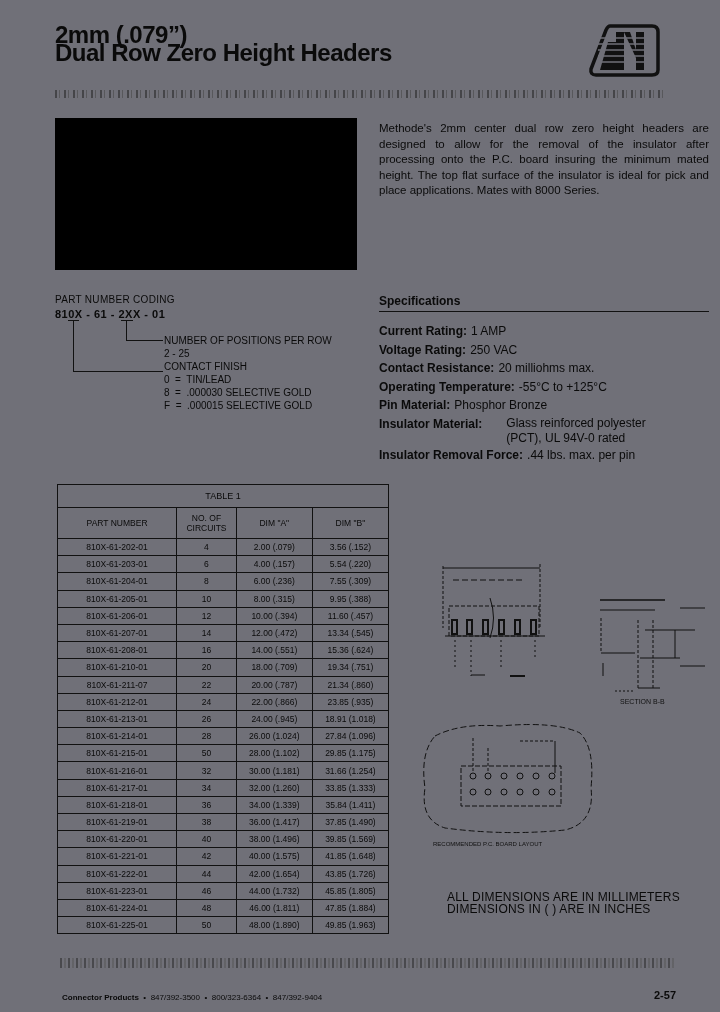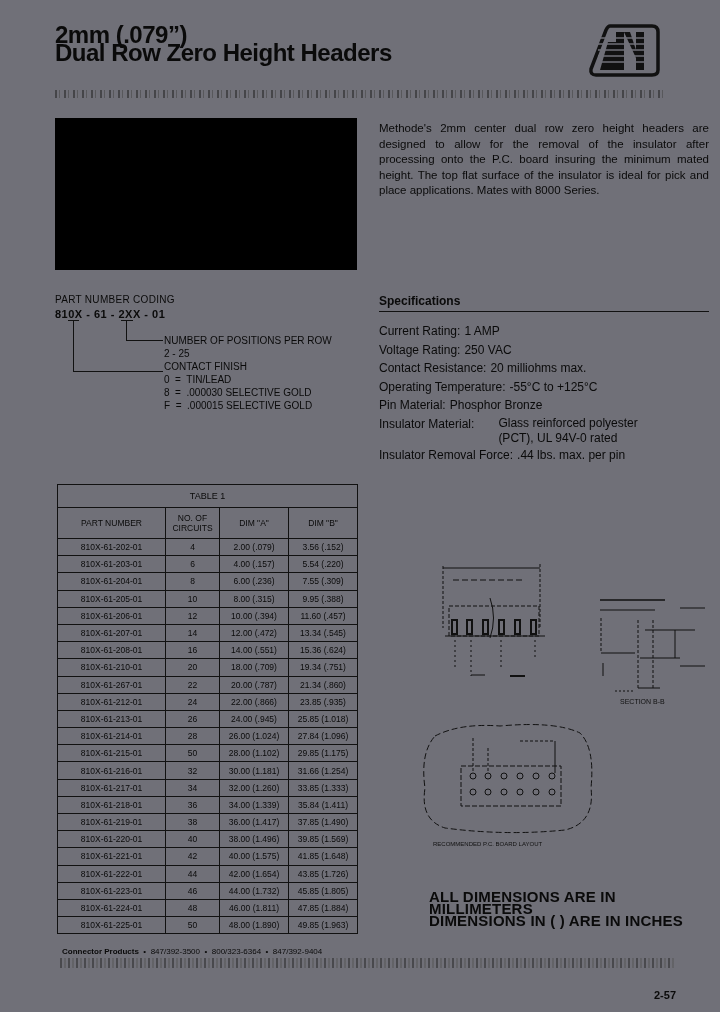--- a/index.html
+++ b/index.html
@@ -19,32 +19,32 @@
   .intro { left: 379px; top: 121px; width: 330px; font-size: 11.5px; line-height: 15.5px; text-align: justify; }
   .pn-label { left: 55px; top: 294px; font-size: 10px; letter-spacing: 0.3px; }
   .pn-code { left: 55px; top: 308px; font-size: 11px; font-weight: bold; letter-spacing: 0.5px; }
   .pn-line { background: #111; }
   .pn-text { font-size: 10px; line-height: 13px; }
   .pn-text b { font-weight: normal; }
   .spec-title { left: 379px; top: 294px; font-size: 12px; font-weight: bold; }
   .spec-rule { left: 379px; top: 311px; width: 330px; height: 1px; background: #111; }
   .specs { left: 379px; top: 322px; width: 340px; font-size: 12px; line-height: 18.5px; }
   .specs .row { display: flex; }
-  .specs .k { font-weight: normal; white-space: nowrap; margin-right: 4px; }
+  .specs .k { font-weight: bold; white-space: nowrap; margin-right: 4px; }
   .specs .v { }
-  table.t1 { position: absolute; left: 57px; top: 484px; width: 301px; border-collapse: collapse; font-size: 8.5px; }
+  table.t1 { position: absolute; left: 57px; top: 484px; width: 332px; border-collapse: collapse; font-size: 8.5px; }
   table.t1 td, table.t1 th { border: 1px solid #111; text-align: center; font-weight: normal; padding: 0; height: 16.2px; }
   table.t1 th.cap { height: 22px; font-size: 9px; }
   table.t1 th.hd { height: 30px; }
   .diagram { left: 405px; top: 558px; width: 310px; height: 300px; }
-  .dims-note { left: 429px; top: 891px; font-size: 15px; line-height: 12px; letter-spacing: 0.2px; font-weight: bold; }
+  .dims-note { left: 447px; top: 891px; font-size: 12px; line-height: 12px; letter-spacing: 0.2px; }
   .noise-band2 { left: 60px; top: 958px; width: 615px; height: 10px;
     background: repeating-linear-gradient(90deg, #222 0 2px, transparent 2px 4px, #555 4px 6px, transparent 6px 8px);
     opacity: 0.5; }
-  .footer { left: 62px; top: 947px; font-size: 8px; }
+  .footer { left: 62px; top: 993px; font-size: 8px; }
   .footer b { font-weight: bold; }
   .pagenum { left: 654px; top: 989px; font-size: 11px; font-weight: bold; }
 </style>
 </head>
 <body>
 
 <div class="abs title1">2mm (.079”)</div>
 <div class="abs title2">Dual Row Zero Height Headers</div>
 <div class="abs noise-band"></div>
 
@@ -178,36 +178,36 @@
         <td>14.00 (.551)</td>
         <td>15.36 (.624)</td>
       </tr>
       <tr>
         <td>810X-61-210-01</td>
         <td>20</td>
         <td>18.00 (.709)</td>
         <td>19.34 (.751)</td>
       </tr>
       <tr>
-        <td>810X-61-267-01</td>
+        <td>810X-61-211-07</td>
         <td>22</td>
         <td>20.00 (.787)</td>
         <td>21.34 (.860)</td>
       </tr>
       <tr>
         <td>810X-61-212-01</td>
         <td>24</td>
         <td>22.00 (.866)</td>
         <td>23.85 (.935)</td>
       </tr>
       <tr>
         <td>810X-61-213-01</td>
         <td>26</td>
         <td>24.00 (.945)</td>
-        <td>25.85 (1.018)</td>
+        <td>18.91 (1.018)</td>
       </tr>
       <tr>
         <td>810X-61-214-01</td>
         <td>28</td>
         <td>26.00 (1.024)</td>
         <td>27.84 (1.096)</td>
       </tr>
       <tr>
         <td>810X-61-215-01</td>
         <td>50</td>

